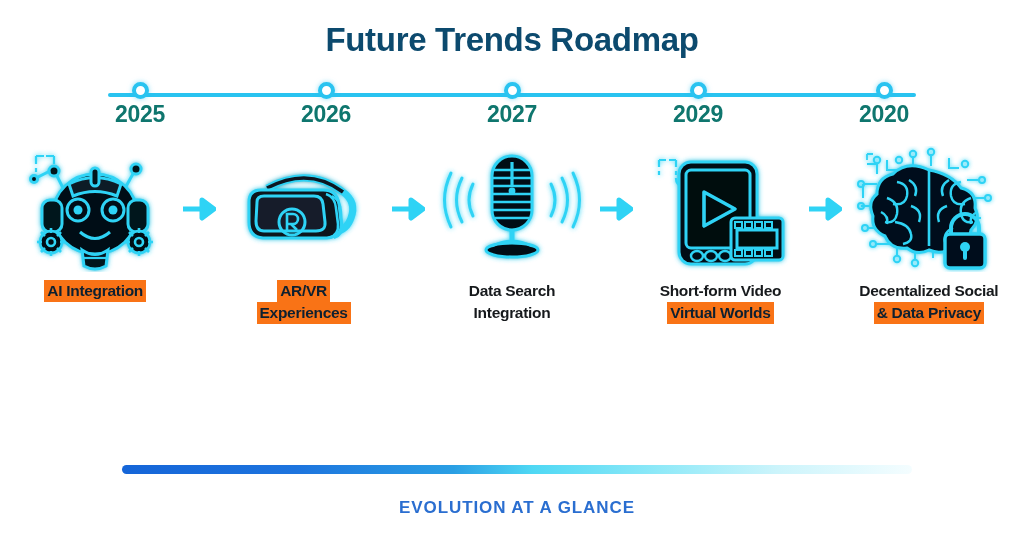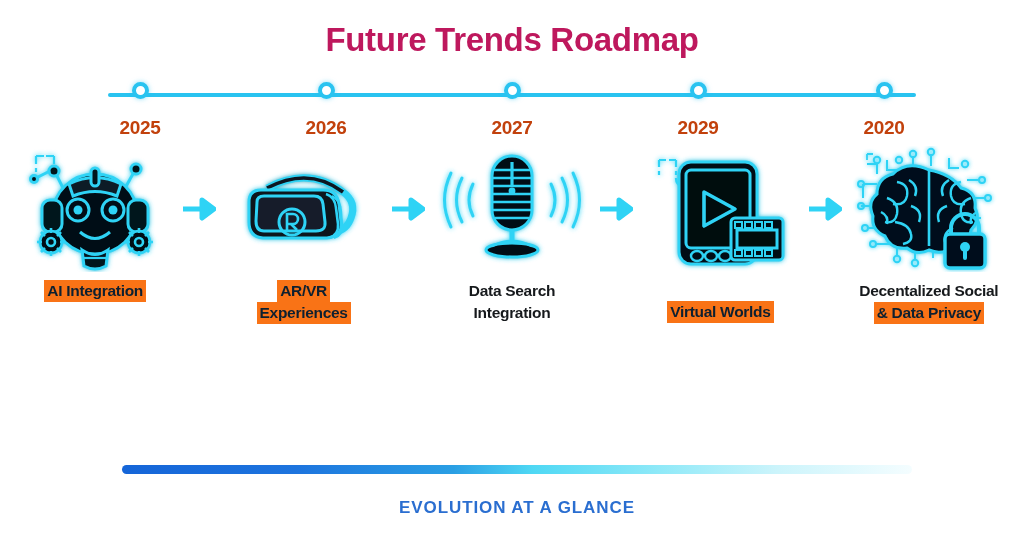--- a/index.html
+++ b/index.html
@@ -16,21 +16,21 @@
   }
 
   
   .header {
     text-align: center;
     padding-top: 22px;
   }
   .main-title {
     font-size: 33px;
     font-weight: bold;
-    color: #be185d;
+    color: #0c4a6e;
     letter-spacing: -0.3px;
     line-height: 1.1;
     margin: 0;
   }
   .sub-title {
     font-size: 26px;
     font-weight: bold;
     color: #111111;
     letter-spacing: -0.4px;
     line-height: 1.1;
@@ -69,24 +69,24 @@
   .tl-dot {
     width: 17px;
     height: 17px;
     border-radius: 50%;
     border: 4px solid #29c3f0;
     background: #ffffff;
     box-sizing: border-box;
     box-shadow: 0 0 5px rgba(41,195,240,0.55);
   }
   .tl-year {
-    margin-top: 18px;
-    font-size: 19px;
+    margin-top: 2px;
+    font-size: 23px;
     font-weight: bold;
-    color: #c2410c;
+    color: #0f766e;
     letter-spacing: -0.3px;
   }
 
   
   .stages {
     display: flex;
     align-items: flex-start;
     justify-content: center;
     margin-top: 10px;
     padding: 0 14px;
@@ -400,21 +400,21 @@
             <rect x="120" y="76" width="7" height="6"></rect>
             <rect x="90" y="104" width="7" height="6"></rect>
             <rect x="100" y="104" width="7" height="6"></rect>
             <rect x="110" y="104" width="7" height="6"></rect>
             <rect x="120" y="104" width="7" height="6"></rect>
           </g>
         </g>
       </svg>
     </div>
     <div class="stage-caption">
-      <br>
+      <span class="cap-line">Short-form Video</span><br>
       <span class="cap-line hl">Virtual Worlds</span>
     </div>
   </div>
 
   <div class="arrow">
     <svg width="34" height="24" viewBox="0 0 34 24">
       <path d="M1 12 h20 M20 3 l12 9 -12 9 z" fill="#2fd3f5" stroke="#2fd3f5" stroke-width="5" stroke-linejoin="round"></path>
     </svg>
   </div>
 

